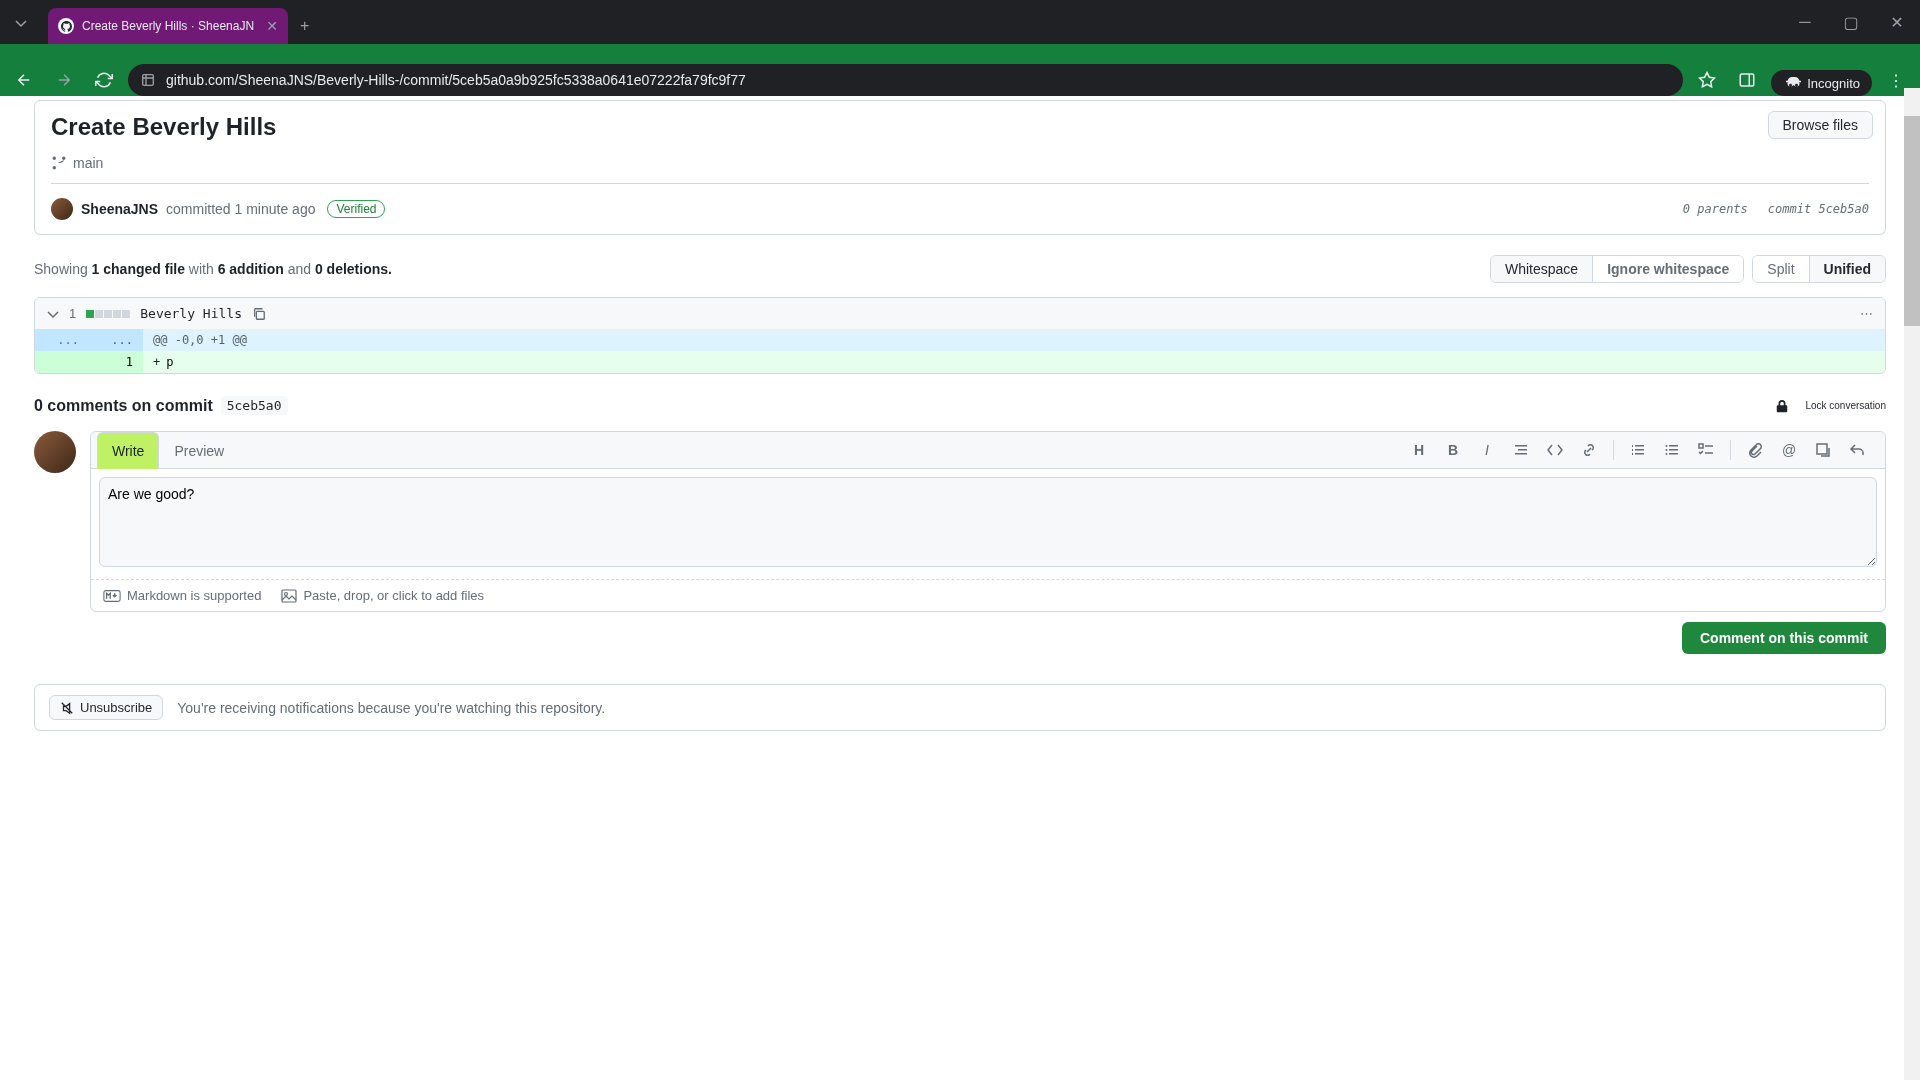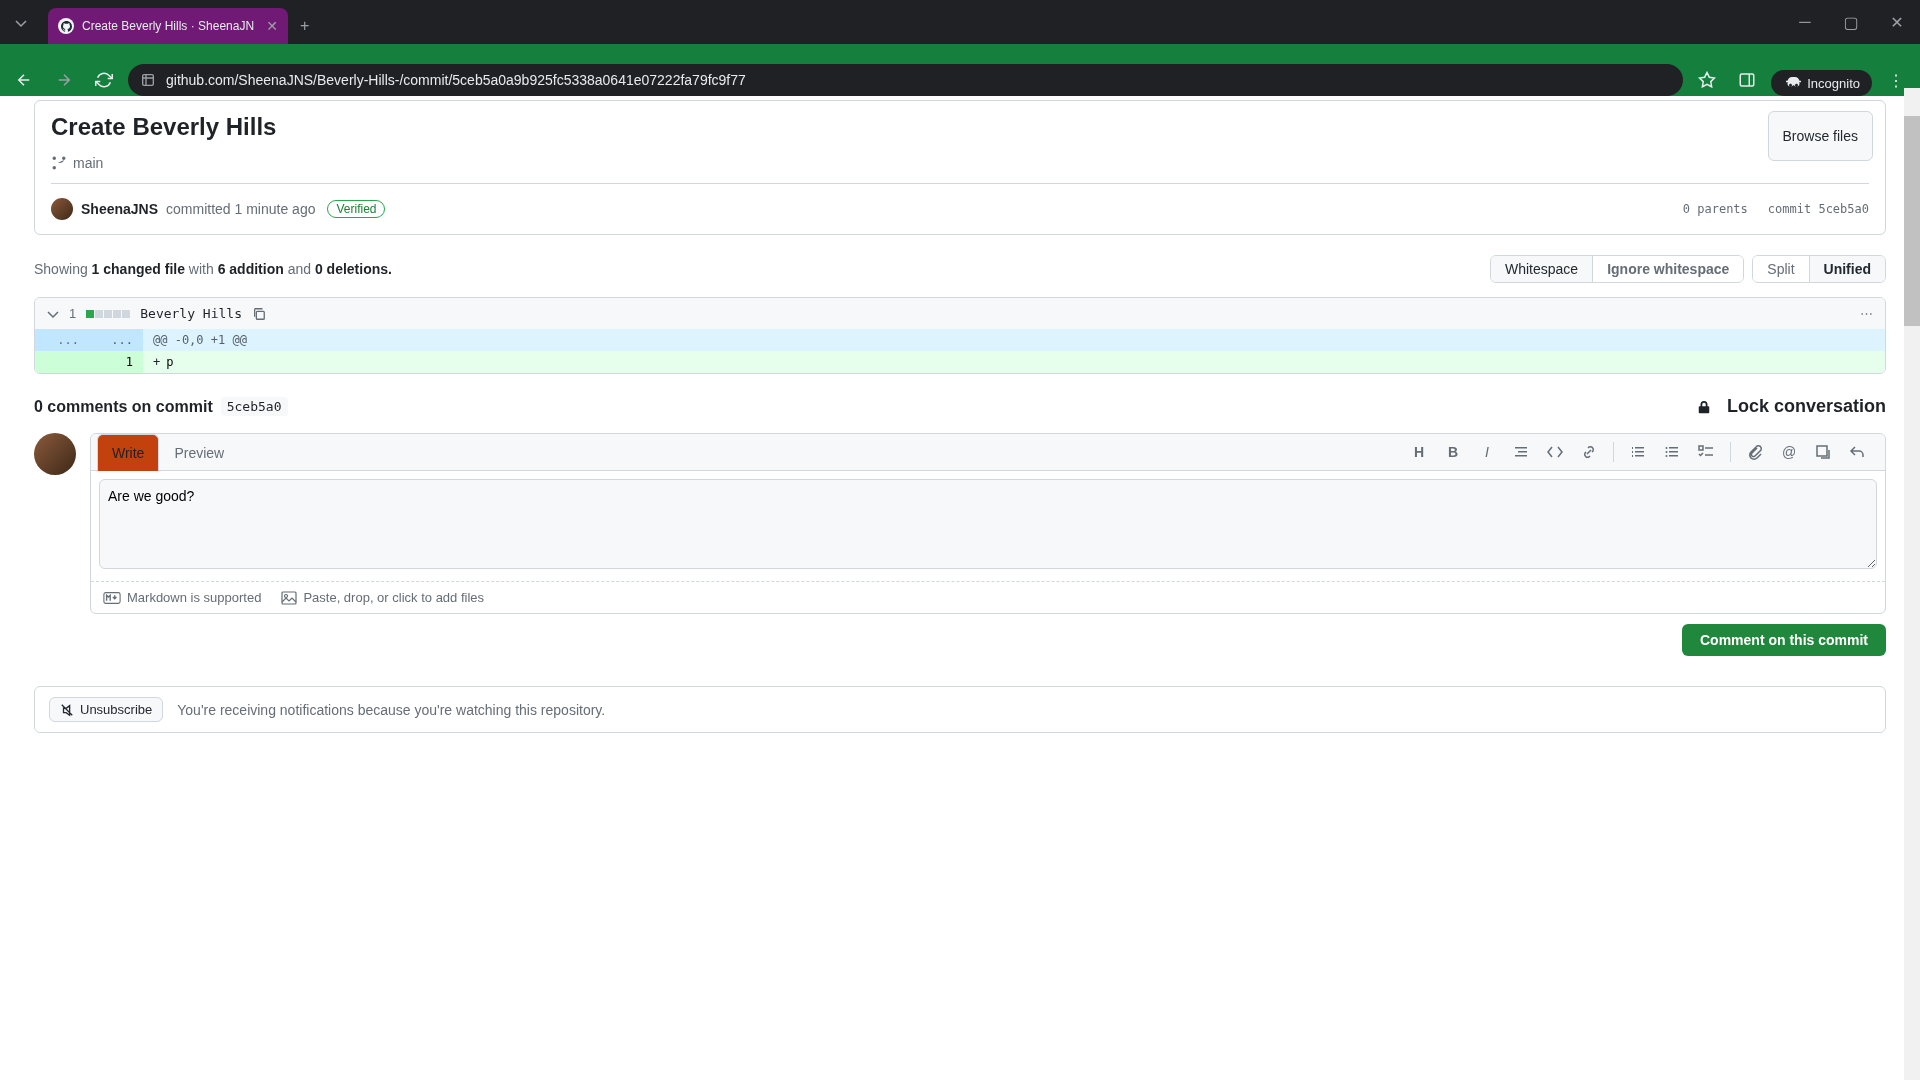--- a/index.html
+++ b/index.html
@@ -25,26 +25,26 @@
 
 
 .page { position: absolute; top: 88px; left: 0; right: 0; bottom: 0; overflow-y: auto; }
 .scrollbar { position: absolute; right: 0; top: 88px; width: 16px; bottom: 0; background: #f1f1f1; }
 .scrollbar-thumb { position: absolute; top: 28px; width: 16px; height: 210px; background: #c1c1c1; }
 
 .container { padding: 12px 34px 40px 34px; }
 .commit-header { border: 1px solid #d0d7de; border-radius: 6px; padding: 12px 16px 14px 16px; margin-bottom: 20px; position: relative; }
 .commit-title { font-size: 24px; font-weight: 600; color: #1f2328; margin-bottom: 14px; }
 .branch-row { display: flex; align-items: center; gap: 6px; color: #656d76; font-size: 14px; margin-bottom: 12px; }
-.browse-btn { position: absolute; right: 12px; top: 10px; border: 1px solid #d0d7de; background: #f6f8fa; padding: 16px 14px; border-radius: 6px; font-size: 14px; font-weight: 500; color: #24292f; }
+.browse-btn { position: absolute; right: 12px; top: 10px; border: 1px solid #d0d7de; background: #f6f8fa; padding: 5px 14px; border-radius: 6px; font-size: 14px; font-weight: 500; color: #24292f; }
 .author-row { display: flex; align-items: center; gap: 8px; border-top: 1px solid #d0d7de; padding-top: 14px; font-size: 14px; color: #656d76; }
 .avatar-sm { width: 22px; height: 22px; border-radius: 50%; background: linear-gradient(135deg, #8b5a3c, #3d2817); }
 .author-name { font-weight: 600; color: #1f2328; }
 .verified { border: 1px solid #2da44e; color: #1a7f37; padding: 1px 8px; border-radius: 12px; font-size: 12px; margin-left: 4px; }
-.commit-meta-right { margin-left: auto; font-family: ui-monospace, monospace; font-size: 12px; color: #656d76; display: flex; gap: 20px; }
+.commit-meta-right { margin-left: auto; font-family: ui-monospace, monospace; font-size: 12px; color: #656d76; display: flex; gap: 20px; font-style: italic; }
 .sha-inline { font-family: ui-monospace, monospace; }
 
 .stats-row { display: flex; align-items: center; font-size: 14px; color: #656d76; margin-bottom: 14px; }
 .stats-row b { color: #1f2328; font-weight: 600; }
 .view-options { margin-left: auto; display: flex; gap: 8px; }
 .opt-group { display: flex; border: 1px solid #d0d7de; border-radius: 6px; overflow: hidden; }
 .opt-btn { padding: 5px 14px; font-size: 14px; background: #fff; color: #656d76; border: none; }
 .opt-btn.active { background: #f6f8fa; color: #24292f; font-weight: 500; }
 .opt-btn + .opt-btn { border-left: 1px solid #d0d7de; font-weight: bold; }
 
@@ -64,28 +64,28 @@
 .line-num2 { width: 54px; text-align: right; padding: 4px 10px; background: rgba(84,174,255,0.2); }
 .hunk-text { padding: 4px 10px; }
 .add-row { display: flex; background: #e6ffec; }
 .add-row .line-num { background: #ccffd8; }
 .add-row .line-num2 { background: #ccffd8; }
 .add-content { padding: 4px 10px; }
 .add-sign { color: #1f2328; margin-right: 6px; }
 
 .comments-title { font-size: 16px; font-weight: 600; color: #1f2328; margin-bottom: 16px; display: flex; align-items: center; gap: 8px; }
 .sha-box { font-family: ui-monospace, monospace; font-weight: 400; background: #f6f8fa; padding: 2px 6px; border-radius: 4px; font-size: 13px; }
-.lock-link { margin-left: auto; font-weight: 700; font-size: 18px; color: #1f2328; display: flex; align-items: center; gap: 16px; }
+.lock-link { margin-left: auto; font-weight: 400; font-size: 10px; color: #1f2328; display: flex; align-items: center; gap: 16px; }
 
 .comment-form { display: flex; gap: 14px; margin-bottom: 30px; align-items: flex-start; }
 .avatar-lg { width: 42px; height: 42px; border-radius: 50%; background: linear-gradient(135deg, #8b5a3c, #3d2817); flex-shrink: 0; }
 .comment-box { flex: 1; border: 1px solid #d0d7de; border-radius: 6px; }
 .comment-tabs { display: flex; align-items: center; background: #f6f8fa; border-bottom: 1px solid #d0d7de; border-radius: 6px 6px 0 0; padding: 0 6px; }
 .ctab { padding: 10px 14px; font-size: 14px; color: #656d76; border: 1px solid transparent; border-bottom: none; margin-bottom: -1px; }
-.ctab.active { background: #c2410c; border-color: #d0d7de; border-radius: 6px 6px 0 0; color: #1f2328; }
+.ctab.active { background: #bef264; border-color: #d0d7de; border-radius: 6px 6px 0 0; color: #1f2328; }
 .md-toolbar { margin-left: auto; display: flex; gap: 2px; align-items: center; color: #656d76; padding-right: 6px; }
 .md-sep { width: 1px; height: 20px; background: #d0d7de; margin: 0 6px; }
 .md-btn { width: 32px; height: 32px; display: flex; align-items: center; justify-content: center; font-size: 14px; }
 .comment-textarea { width: calc(100% - 16px); margin: 8px; border: 1px solid #d0d7de; border-radius: 6px; min-height: 90px; padding: 8px; font-size: 14px; font-family: inherit; resize: vertical; background: #f6f8fa; }
 .comment-footer { display: flex; gap: 20px; padding: 8px 12px; font-size: 13px; color: #656d76; border-top: 1px dashed #d0d7de; }
 .footer-item { display: flex; align-items: center; gap: 6px; }
 .submit-row { display: flex; justify-content: flex-end; margin-top: 10px; }
 .submit-btn { background: #1f883d; color: #fff; border: none; padding: 8px 18px; border-radius: 6px; font-size: 14px; font-weight: 600; }
 
 .subscribe-box { border: 1px solid #d0d7de; border-radius: 6px; padding: 10px 14px; display: flex; align-items: center; gap: 14px; font-size: 14px; color: #656d76; }

